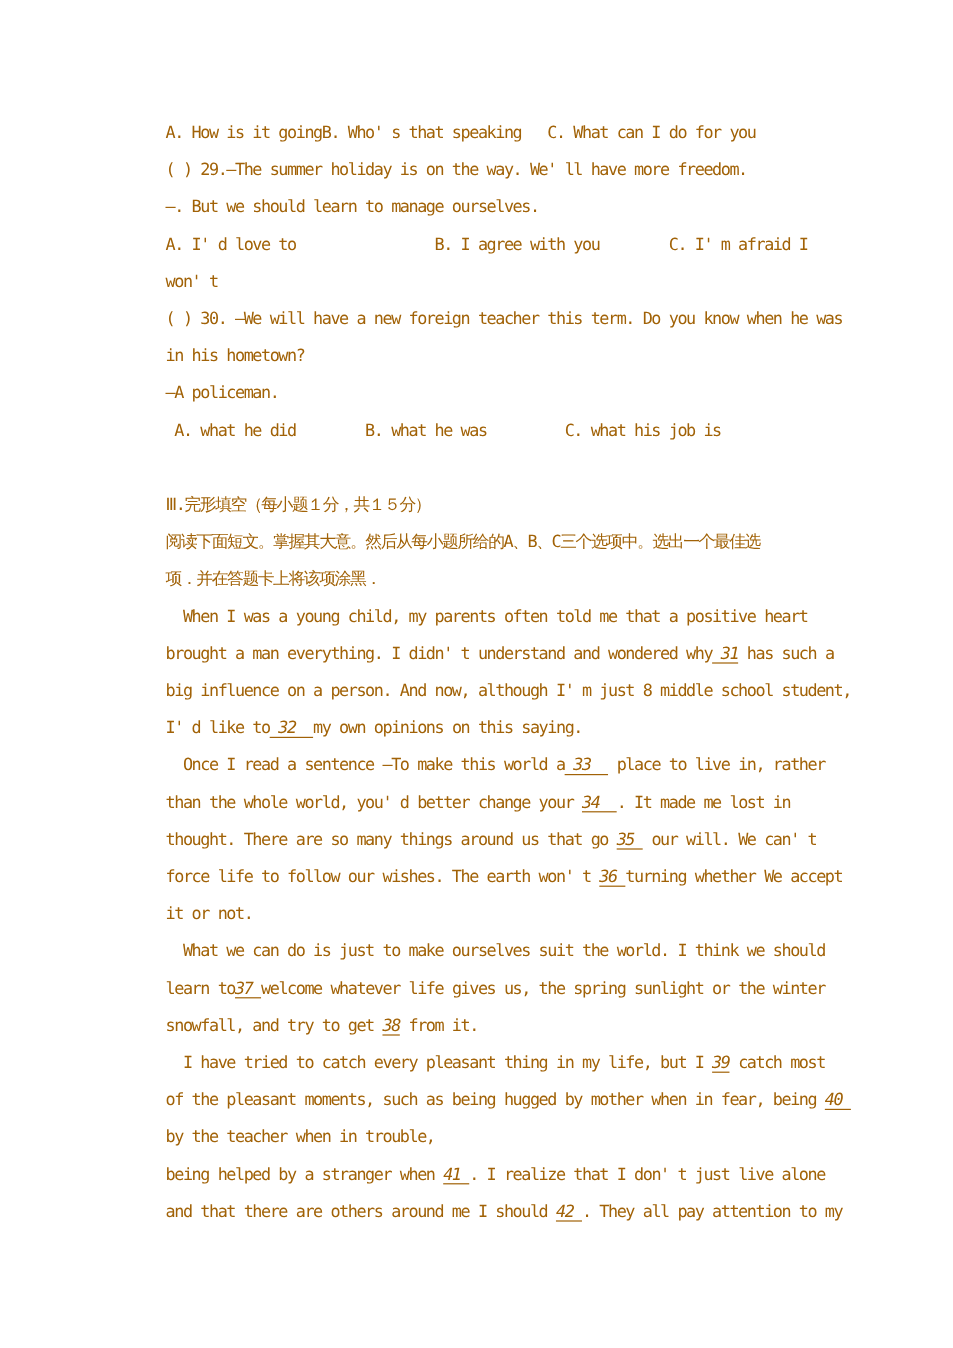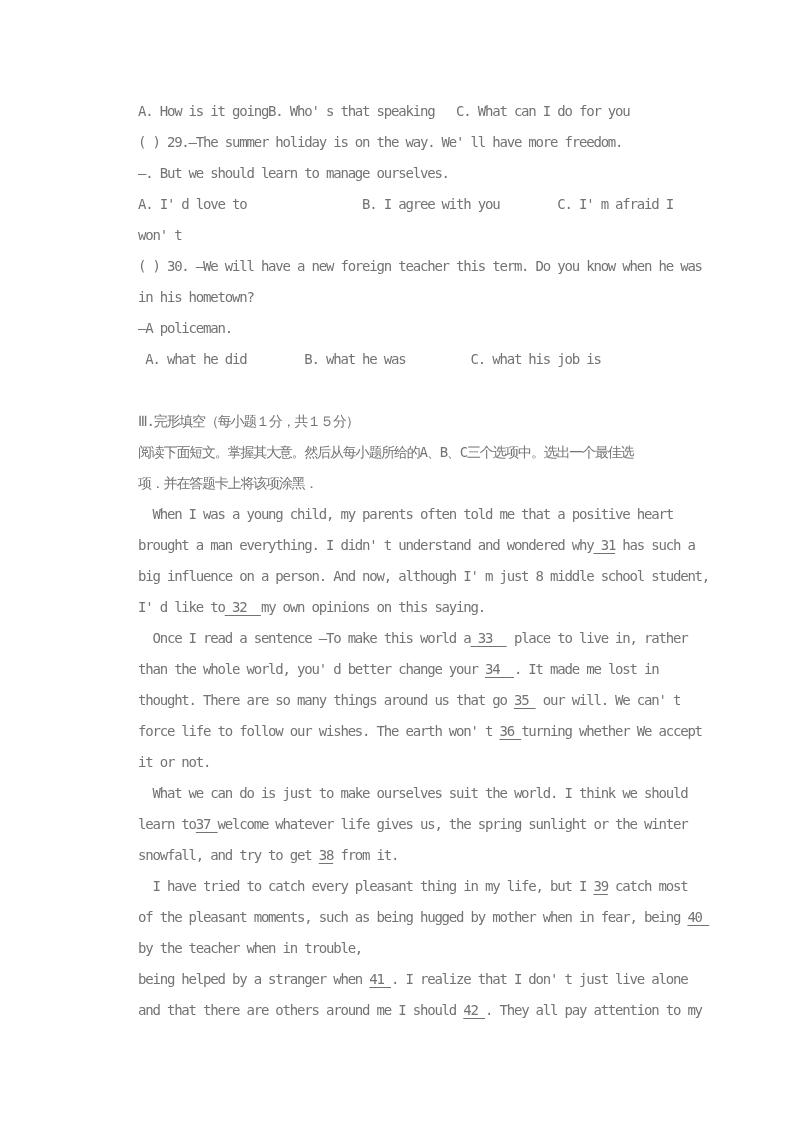--- a/index.html
+++ b/index.html
@@ -16,29 +16,30 @@
   }
   .doc {
     position: absolute;
     left: 138px;
     top: 96px;
     width: 600px;
     font-family: "DejaVu Sans Mono", "Liberation Mono", monospace;
     font-size: 14px;
     line-height: 31px;
     letter-spacing: -1.2px;
-    color: #737373;
+    color: #a16207;
     white-space: pre;
   }
   .line {
     height: 31px;
   }
   .blank {
     text-decoration: underline;
     text-underline-offset: 3px;
+    font-style: italic;
   }
 </style>
 </head>
 <body>
 
 <div class="page">
   <div class="doc"><div class="line"><span>A. How is it goingB. Who' s that speaking   C. What can I do for you</span></div><div class="line"><span>( ) 29.—The summer holiday is on the way. We' ll have more freedom.</span></div><div class="line"><span>—. But we should learn to manage ourselves.</span></div><div class="line"><span>A. I' d love to                B. I agree with you        C. I' m afraid I</span></div><div class="line"><span>won' t</span></div><div class="line"><span>( ) 30. —We will have a new foreign teacher this term. Do you know when he was</span></div><div class="line"><span>in his hometown?</span></div><div class="line"><span>—A policeman.</span></div><div class="line"><span> A. what he did        B. what he was         C. what his job is</span></div><div class="line">&nbsp;</div><div class="line"><span>Ⅲ.完形填空（每小题１分，共１５分）</span></div><div class="line"><span>阅读下面短文。掌握其大意。然后从每小题所给的A、B、C三个选项中。选出一个最佳选</span></div><div class="line"><span>项．并在答题卡上将该项涂黑．</span></div><div class="line"><span>  When I was a young child, my parents often told me that a positive heart</span></div><div class="line"><span>brought a man everything. I didn' t understand and wondered why</span><span class="blank"> 31</span><span> has such a</span></div><div class="line"><span>big influence on a person. And now, although I' m just 8 middle school student,</span></div><div class="line"><span>I' d like to</span><span class="blank"> 32  </span><span>my own opinions on this saying.</span></div><div class="line"><span>  Once I read a sentence —To make this world a</span><span class="blank"> 33  </span><span> place to live in, rather</span></div><div class="line"><span>than the whole world, you' d better change your </span><span class="blank">34  </span><span>. It made me lost in</span></div><div class="line"><span>thought. There are so many things around us that go </span><span class="blank">35 </span><span> our will. We can' t</span></div><div class="line"><span>force life to follow our wishes. The earth won' t </span><span class="blank">36 </span><span>turning whether We accept</span></div><div class="line"><span>it or not.</span></div><div class="line"><span>  What we can do is just to make ourselves suit the world. I think we should</span></div><div class="line"><span>learn to</span><span class="blank">37 </span><span>welcome whatever life gives us, the spring sunlight or the winter</span></div><div class="line"><span>snowfall, and try to get </span><span class="blank">38</span><span> from it.</span></div><div class="line"><span>  I have tried to catch every pleasant thing in my life, but I </span><span class="blank">39</span><span> catch most</span></div><div class="line"><span>of the pleasant moments, such as being hugged by mother when in fear, being </span><span class="blank">40 </span></div><div class="line"><span>by the teacher when in trouble,</span></div><div class="line"><span>being helped by a stranger when </span><span class="blank">41 </span><span>. I realize that I don' t just live alone</span></div><div class="line"><span>and that there are others around me I should </span><span class="blank">42 </span><span>. They all pay attention to my</span></div></div>
 </div>
 
 </body></html>

